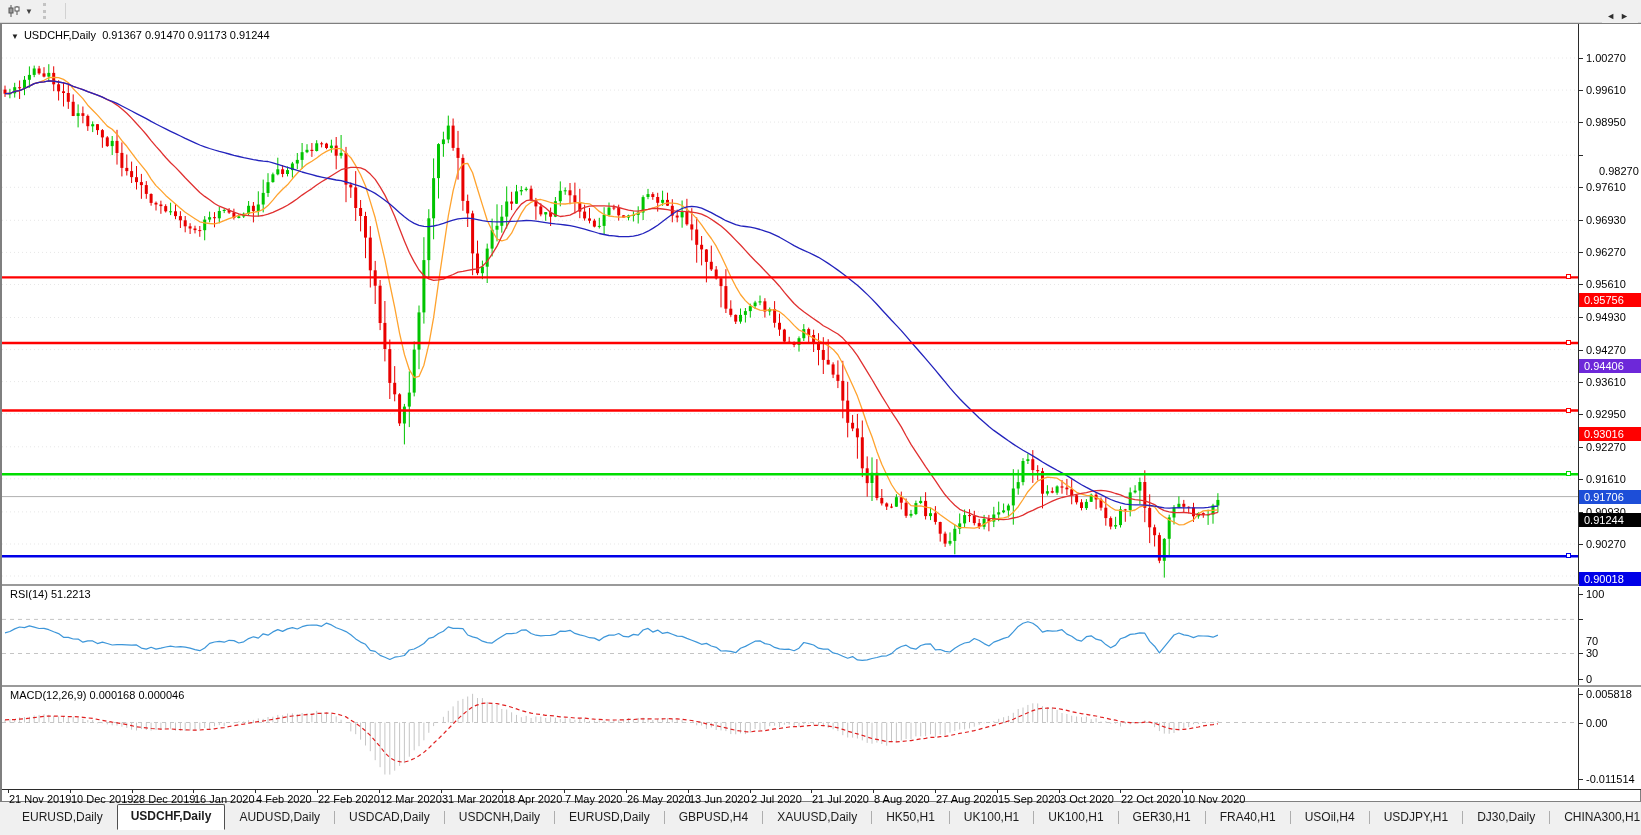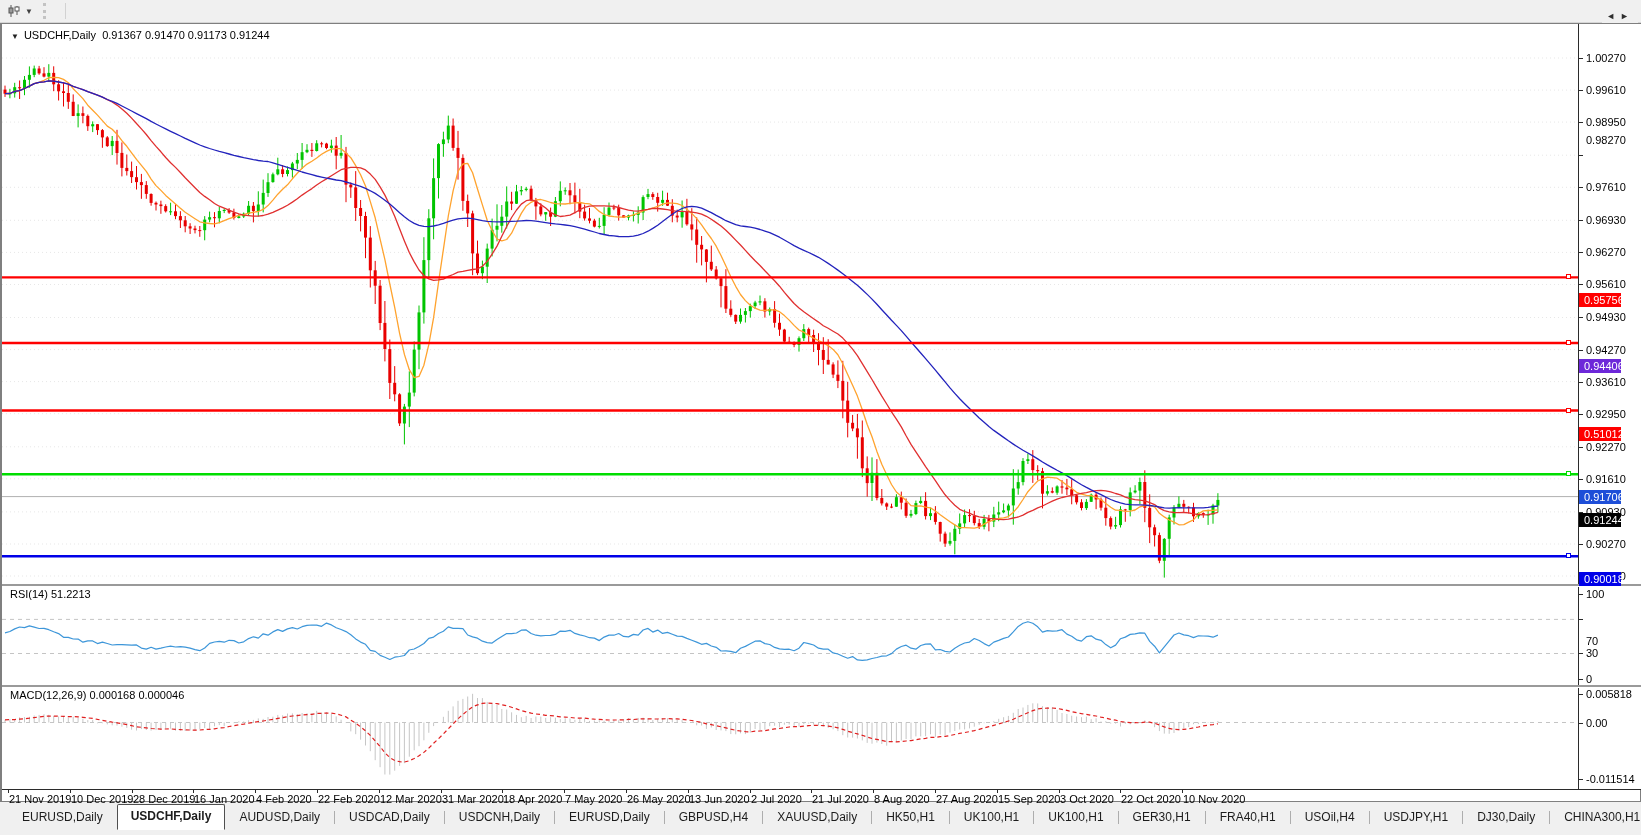--- a/index.html
+++ b/index.html
@@ -34,21 +34,21 @@
   .ind-label{position:absolute;left:8px;font-size:11px;color:#000;z-index:5;white-space:pre;}
   .pane-sep{position:absolute;left:0;width:1639px;height:2px;background:#9a9a9a;border-bottom:1px solid #fff;z-index:4;}
   .axis-bottom{position:absolute;left:0;top:765px;width:1639px;height:1px;background:#2b2b2b;z-index:4;}
   .axis-col{
     position:absolute;left:1576px;top:0;width:63px;height:765px;background:#fff;
     border-left:1px solid #2b2b2b;z-index:3;box-sizing:border-box;
   }
   .axis-label{position:absolute;left:7px;font-size:11px;color:#000;white-space:nowrap;}
   .axis-tick{position:absolute;left:0;width:4px;height:1px;background:#2b2b2b;}
   .level-label{
-    position:absolute;left:1577px;width:42px;height:14px;z-index:6;
+    position:absolute;left:1577px;width:62px;height:14px;z-index:6;
     font-size:11px;line-height:14px;color:#fff;padding-left:5px;box-sizing:border-box;white-space:nowrap;
   }
   .line-marker{position:absolute;width:5px;height:5px;background:#fff;z-index:5;box-sizing:border-box;}
   .date-label{position:absolute;top:769px;font-size:11px;color:#000;white-space:nowrap;z-index:5;}
   .date-tick{position:absolute;top:765px;width:1px;height:4px;background:#2b2b2b;z-index:5;}
   
   .tabbar{
     position:absolute;left:0;top:803px;width:1641px;height:32px;background:#f0f0f0;
     display:flex;align-items:flex-start;padding-left:8px;box-sizing:border-box;overflow:hidden;
   }
@@ -875,21 +875,21 @@
 
   <div class="axis-bottom"></div>
   <div class="axis-col" id="axisCol">
       <div class="axis-tick" style="top: 34px;"></div>
       <div class="axis-label" style="top: 28px;">1.00270</div>
       <div class="axis-tick" style="top: 66px;"></div>
       <div class="axis-label" style="top: 60px;">0.99610</div>
       <div class="axis-tick" style="top: 98px;"></div>
       <div class="axis-label" style="top: 92px;">0.98950</div>
       <div class="axis-tick" style="top: 131px;"></div>
-      <div class="axis-label" style="top: 110px;">0.98270</div>
+      <div class="axis-label" style="top: 141px; margin-left: 13px;">0.98270</div>
       <div class="axis-tick" style="top: 163px;"></div>
       <div class="axis-label" style="top: 157px;">0.97610</div>
       <div class="axis-tick" style="top: 196px;"></div>
       <div class="axis-label" style="top: 190px;">0.96930</div>
       <div class="axis-tick" style="top: 228px;"></div>
       <div class="axis-label" style="top: 222px;">0.96270</div>
       <div class="axis-tick" style="top: 260px;"></div>
       <div class="axis-label" style="top: 254px;">0.95610</div>
       <div class="axis-tick" style="top: 293px;"></div>
       <div class="axis-label" style="top: 287px;">0.94930</div>
@@ -921,21 +921,21 @@
       <div class="axis-label" style="top: 664px;">0.005818</div>
       <div class="axis-tick" style="top: 699px;"></div>
       <div class="axis-label" style="top: 693px; text-align: right;">0.00</div>
       <div class="axis-tick" style="top: 755px;"></div>
       <div class="axis-label" style="top: 749px;">-0.011514</div>
     </div>
   <div id="overlays"></div>
   <div id="dateRow"></div>
 <div class="level-label" style="background: rgb(255, 0, 0); top: 269.359px;">0.95756</div>
     <div class="level-label" style="background: #6d28d9; top: 334.964px;">0.94406</div>
-    <div class="level-label" style="background: rgb(255, 0, 0); top: 402.512px;">0.51012</div>
+    <div class="level-label" style="background: rgb(255, 0, 0); top: 402.512px;">0.93016</div>
     <div class="level-label" style="background: #1d4ed8; top: 466.173px;">0.91706</div>
     <div class="level-label" style="background: rgb(0, 0, 232); top: 548.203px;">0.90018</div>
     <div class="level-label" style="background: rgb(0, 0, 0); top: 488.624px;">0.91244</div>
     <div class="date-tick" style="left: 6px;"></div>
     <div class="date-label" style="left: 7px;">21 Nov 2019</div>
     <div class="date-tick" style="left: 68px;"></div>
     <div class="date-label" style="left: 69px;">10 Dec 2019</div>
     <div class="date-tick" style="left: 130px;"></div>
     <div class="date-label" style="left: 131px;">28 Dec 2019</div>
     <div class="date-tick" style="left: 191px;"></div>

